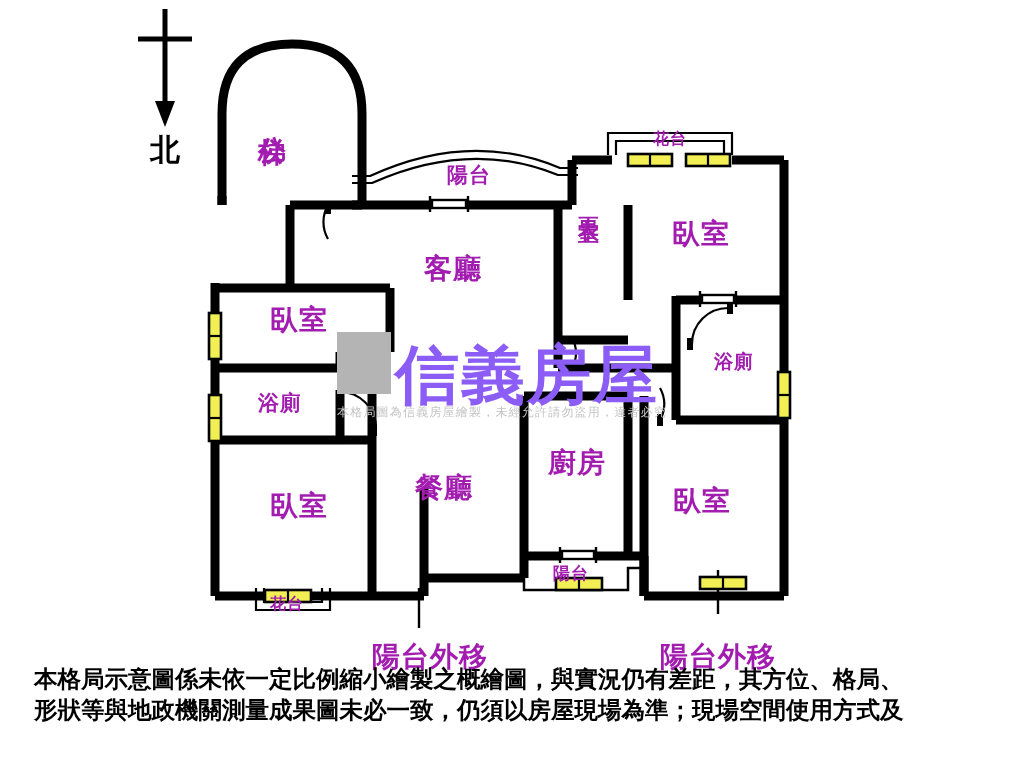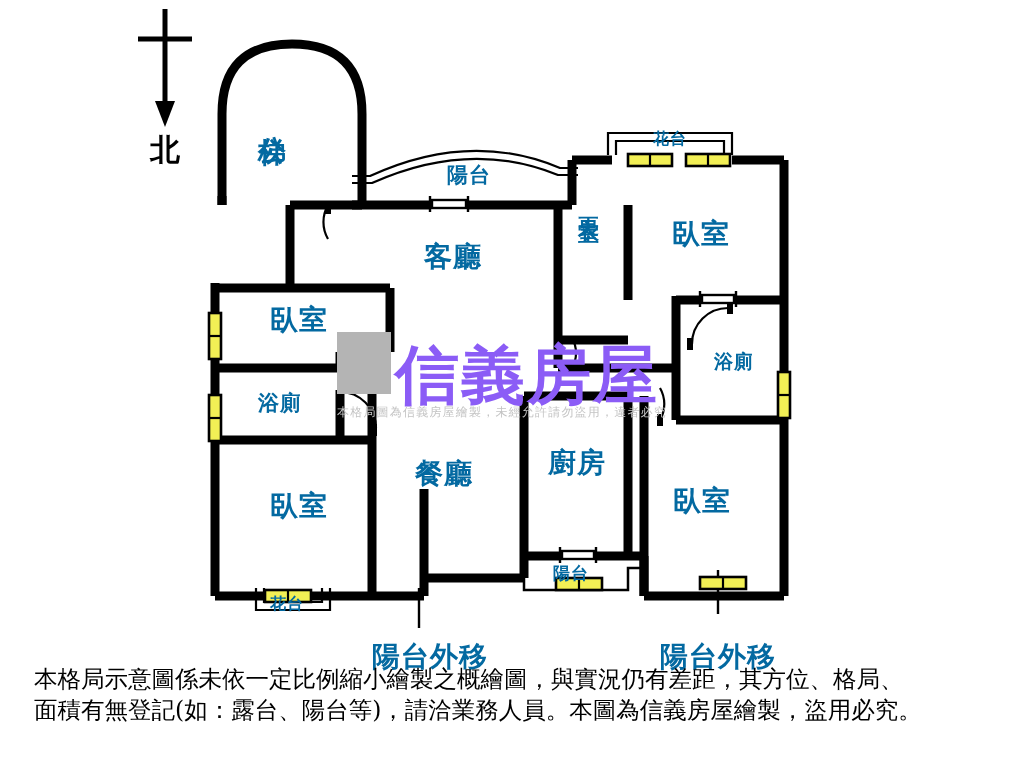--- a/index.html
+++ b/index.html
@@ -9,21 +9,21 @@
     color:#000;
   }
   #plan{position:absolute;left:0;top:0;width:1024px;height:768px;}
   .layer{position:absolute;left:0;top:0;width:1024px;height:768px;}
 
   
   .rlabel{
     position:absolute;
     font-family:"DejaVu Serif","Liberation Serif",serif;
     font-weight:700;
-    color:#0369a1;
+    color:#a21caf;
     white-space:nowrap;
     line-height:1.02;
     letter-spacing:1px;
     z-index:6;
   }
   .rlabel.vert{
     writing-mode:vertical-rl;
     text-orientation:upright;
     letter-spacing:2px;
     white-space:normal;
@@ -62,21 +62,21 @@
     position:absolute;left:0px;top:74px;
     font-family:Liberation Mono, monospace;
     font-size:12px;letter-spacing:1.2px;
     color:#c4c4c4;white-space:nowrap;
   }
 
   
   #disclaimer{
     position:absolute;left:34px;top:664px;width:960px;
     font-family:"DejaVu Serif","Liberation Serif",serif;
-    font-weight:400;
+    font-weight:700;
     font-size:23.5px;
     line-height:31px;
     letter-spacing:0px;
     color:#000;
     z-index:8;
   }
   #disclaimer div{white-space:nowrap;}
 </style>
 </head>
 <body>
@@ -279,35 +279,35 @@
 
   <div id="wm">
     <div class="wmmark"></div>
     <div class="wmtext">信義房屋</div>
     <div class="wmsub">本格局圖為信義房屋繪製，未經允許請勿盜用，違者必究</div>
   </div>
 
   <div class="layer" id="labels">
       <div class="rlabel f24 vert" style="left: 257px; top: 113px;">公梯</div>
       <div class="rlabel f21" style="left: 447px; top: 164px;">陽台</div>
-      <div class="rlabel f28" style="left: 424px; top: 243px;">客廳</div>
+      <div class="rlabel f28" style="left: 424px; top: 255px;">客廳</div>
       <div class="rlabel f21 vert" style="left: 578px; top: 200px;">更衣室</div>
       <div class="rlabel f16" style="left: 653px; top: 131px;">花台</div>
       <div class="rlabel f24" style="left: 672px; top: 220px;">臥室</div>
       <div class="rlabel f24" style="left: 270px; top: 306px;">臥室</div>
       <div class="rlabel f21" style="left: 258px; top: 392px;">浴廁</div>
       <div class="rlabel f19" style="left: 714px; top: 352px;">浴廁</div>
       <div class="rlabel f24" style="left: 270px; top: 492px;">臥室</div>
-      <div class="rlabel f28" style="left: 415px; top: 460px;">餐廳</div>
+      <div class="rlabel f28" style="left: 415px; top: 476px; font-family: Liberation Mono, monospace;">餐廳</div>
       <div class="rlabel f28" style="left: 548px; top: 449px;">廚房</div>
       <div class="rlabel f24" style="left: 673px; top: 487px;">臥室</div>
       <div class="rlabel f17" style="left: 553px; top: 565px;">陽台</div>
       <div class="rlabel f16" style="left: 270px; top: 596px;">花台</div>
       <div class="rlabel f28" style="left: 372px; top: 643px;">陽台外移</div>
       <div class="rlabel f28" style="left: 660px; top: 643px;">陽台外移</div>
     </div>
 
   <div id="disclaimer">
     <div>本格局示意圖係未依一定比例縮小繪製之概繪圖，與實況仍有差距，其方位、格局、</div>
-    <div>面積有無登記(如：露台、陽台等)，請洽業務人員。本圖為信義房屋繪製，盜用必究。</div>
+    <div>形狀等與地政機關測量成果圖未必一致，仍須以房屋現場為準；現場空間使用方式及</div>
   </div>
 
 </div>
 
 </body></html>

